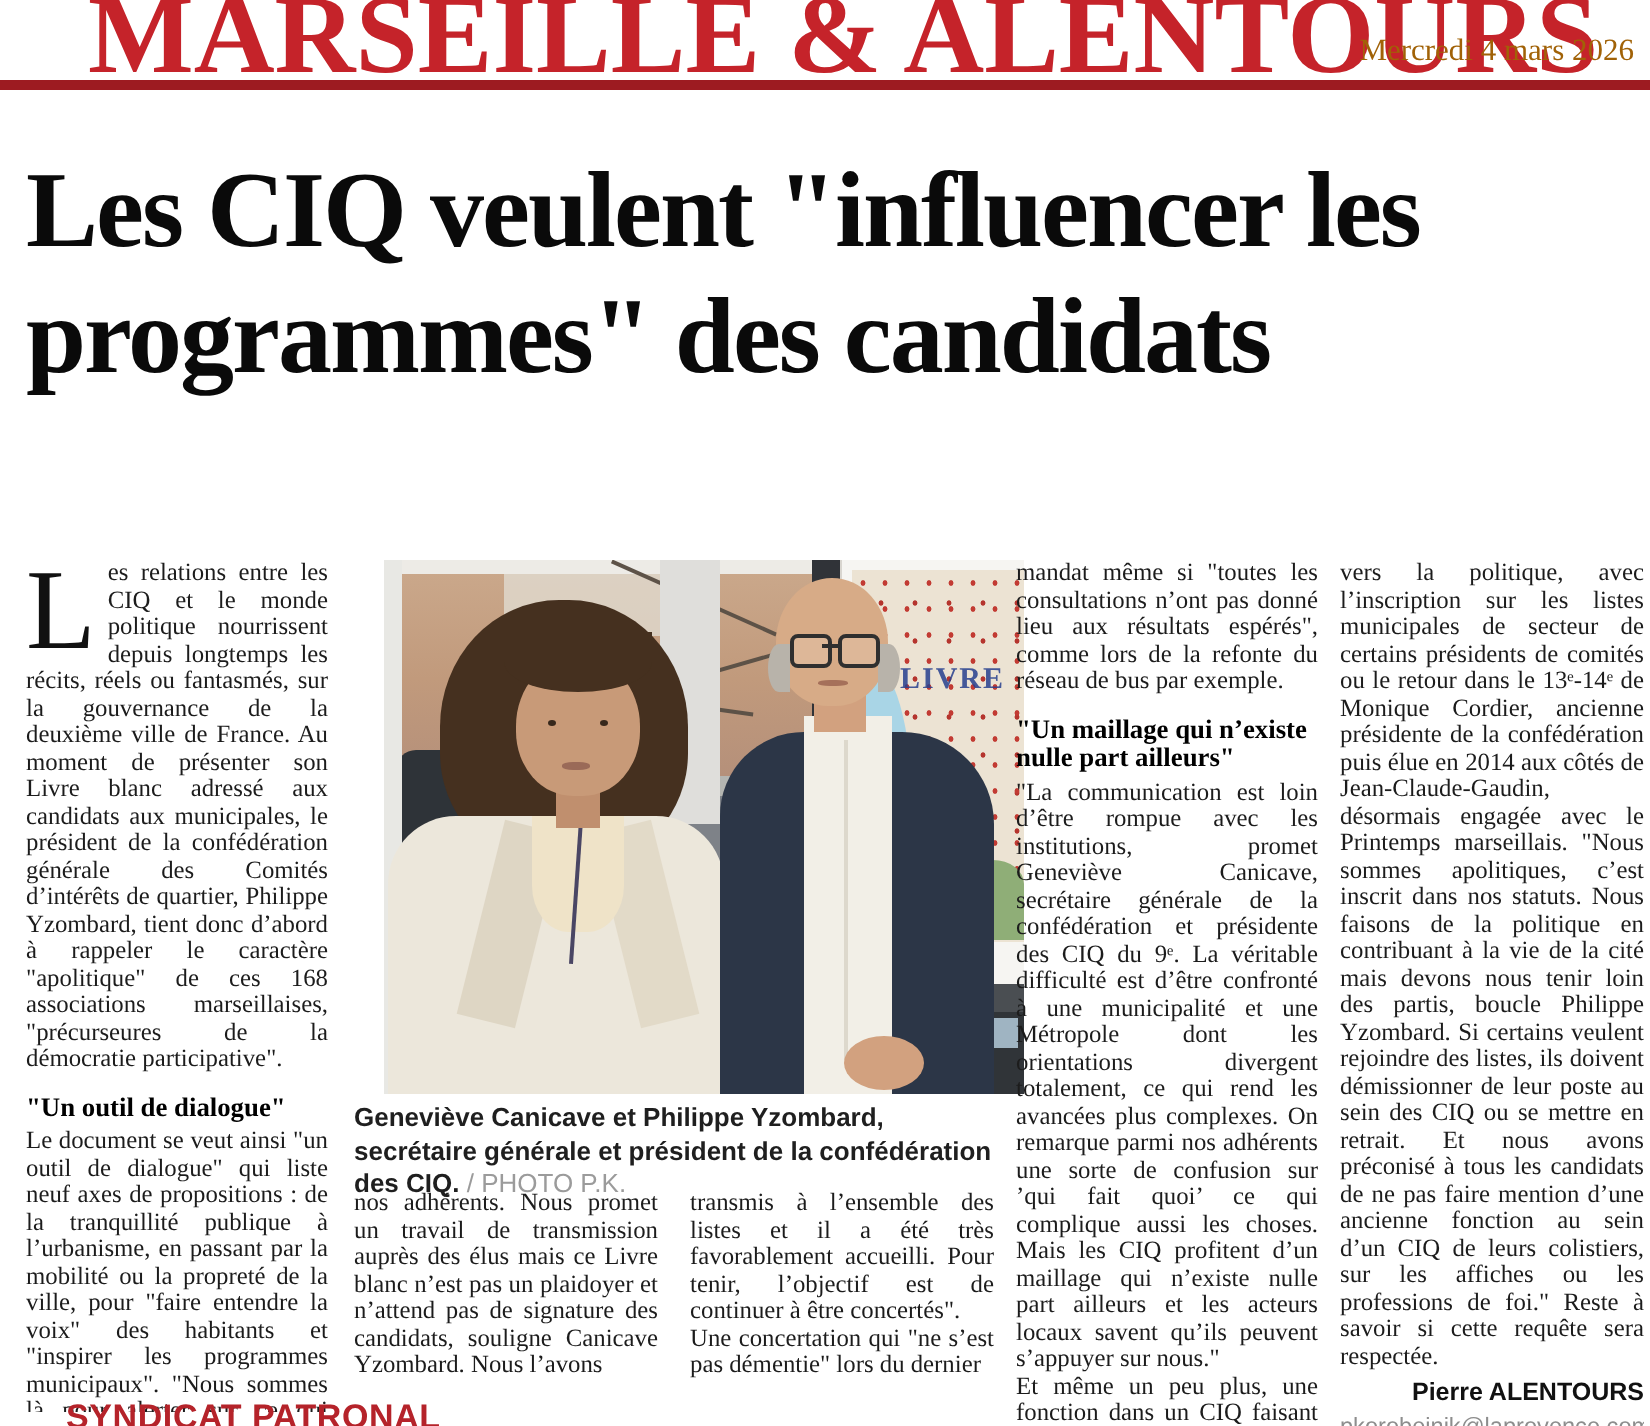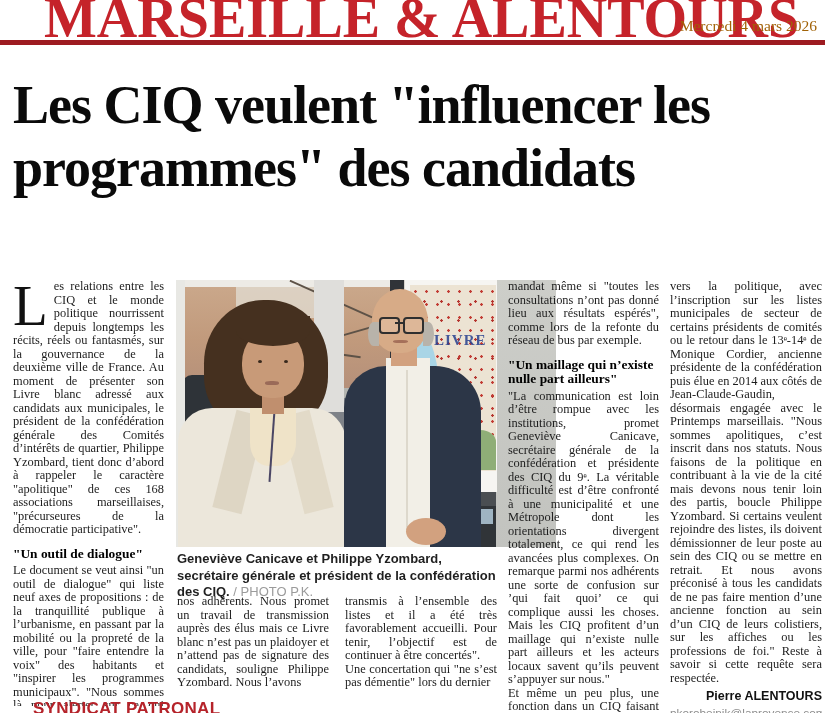--- a/index.html
+++ b/index.html
@@ -31,21 +31,21 @@
   .email{font-family:"Liberation Sans",sans-serif;font-size:11.8px;text-align:right;
          margin-top:3px;color:#8d8d8d;}
 
   #col1{left:13px;top:280px;width:151px;height:426px;}
   #col2{left:177px;top:595px;width:152px;height:118px;}
   #col3{left:345px;top:595px;width:152px;height:118px;}
   #col4{left:508px;top:280px;width:151px;height:433px;}
   #col5{left:670px;top:280px;width:152px;height:433px;}
 
   
-  .photo{position:absolute;left:176px;top:280px;width:380px;height:267px;overflow:hidden;
+  .photo{position:absolute;left:192px;top:280px;width:320px;height:267px;overflow:hidden;
          background:linear-gradient(#cdcec9,#c2c3bf);}
   .photo *{position:absolute;}
   .ph-beam{left:0;top:0;width:225px;height:7px;background:#edebe6;}
   .ph-building{left:8px;top:0;width:208px;height:108px;
         background:linear-gradient(180deg,#cba98c 0%,#c19a7c 55%,#b5907a 100%);}
   .ph-sky{left:60px;top:0;width:90px;height:38px;background:#e4e2da;opacity:.7;}
   .ph-branch{width:90px;height:2px;background:#5d5247;}
   .ph-street{left:0;top:108px;width:225px;height:159px;background:#b4b5b1;}
   .ph-car-dark{left:6px;top:95px;width:58px;height:56px;background:#2e3338;border-radius:10px 14px 4px 4px;}
   .ph-car-grey{left:126px;top:118px;width:92px;height:58px;background:#7e8288;border-radius:16px 18px 4px 4px;}
@@ -168,21 +168,21 @@
   </div>
 
   <div class="caption"><span>Geneviève Canicave et Philippe Yzombard, secrétaire générale et président de la confédération des CIQ. </span><span class="credit">/ PHOTO P.K.</span></div>
 
   <div class="col" id="col1">
       <div class="para"><span class="dropcap">L</span><span>es relations entre les CIQ et le monde politique nourrissent depuis longtemps les récits, réels ou fantasmés, sur la gouvernance de la deuxième ville de France. Au moment de présenter son </span><span class="it">Livre blanc</span><span> adressé aux candidats aux municipales, le président de la confédération générale des Comités d’intérêts de quartier, Philippe Yzombard, tient donc d’abord à rappeler le caractère "</span><span class="it">apolitique</span><span>" de ces 168 associations marseillaises, "</span><span class="it">précurseures de la démocratie participative</span><span>".</span></div>
       <div class="subhead">"Un outil de dialogue"</div>
       <div class="para"><span>Le document se veut ainsi "</span><span class="it">un outil de dialogue</span><span>" qui liste neuf axes de propositions : de la tranquillité publique à l’urbanisme, en passant par la mobilité ou la propreté de la ville, pour "</span><span class="it">faire entendre la voix</span><span>" des habitants et "</span><span class="it">inspirer les programmes municipaux</span><span>". "</span><span class="it">Nous sommes là pour alerter sur ce qui remonte de</span></div>
     </div>
   <div class="col" id="col2">
-      <div class="para"><span class="it">nos adhérents. Nous promet un travail de transmission auprès des élus mais ce </span><span>Livre blanc </span><span class="it">n’est pas un plaidoyer et n’attend pas de signature des candidats</span><span>, souligne Philippe Yzombard. </span><span class="it">Nous l’avons</span></div>
+      <div class="para"><span class="it">nos adhérents. Nous promet un travail de transmission auprès des élus mais ce </span><span>Livre blanc </span><span class="it">n’est pas un plaidoyer et n’attend pas de signature des candidats</span><span>, souligne Canicave Yzombard. </span><span class="it">Nous l’avons</span></div>
     </div>
   <div class="col" id="col3">
       <div class="para"><span class="it">transmis à l’ensemble des listes et il a été très favorablement accueilli. Pour tenir, l’objectif est de continuer à être concertés</span><span>".</span></div>
       <div class="para"><span>Une concertation qui "</span><span class="it">ne s’est pas démentie</span><span>" lors du dernier</span></div>
     </div>
   <div class="col" id="col4">
       <div class="para"><span>mandat même si "</span><span class="it">toutes les consultations n’ont pas donné lieu aux résultats espérés</span><span>", comme lors de la refonte du réseau de bus par exemple.</span></div>
       <div class="subhead">"Un maillage qui n’existe nulle part ailleurs"</div>
       <div class="para"><span>"</span><span class="it">La communication est loin d’être rompue avec les institutions</span><span>, promet Geneviève Canicave, secrétaire générale de la confédération et présidente des CIQ du 9ᵉ. </span><span class="it">La véritable difficulté est d’être confronté à une municipalité et une Métropole dont les orientations divergent totalement, ce qui rend les avancées plus complexes. On remarque parmi nos adhérents une sorte de confusion sur ’qui fait quoi’ ce qui complique aussi les choses. Mais les CIQ profitent d’un maillage qui n’existe nulle part ailleurs et les acteurs locaux savent qu’ils peuvent s’appuyer sur nous."</span></div>
       <div class="para"><span>Et même un peu plus, une fonction dans un CIQ faisant parfois office de marchepied</span></div>

